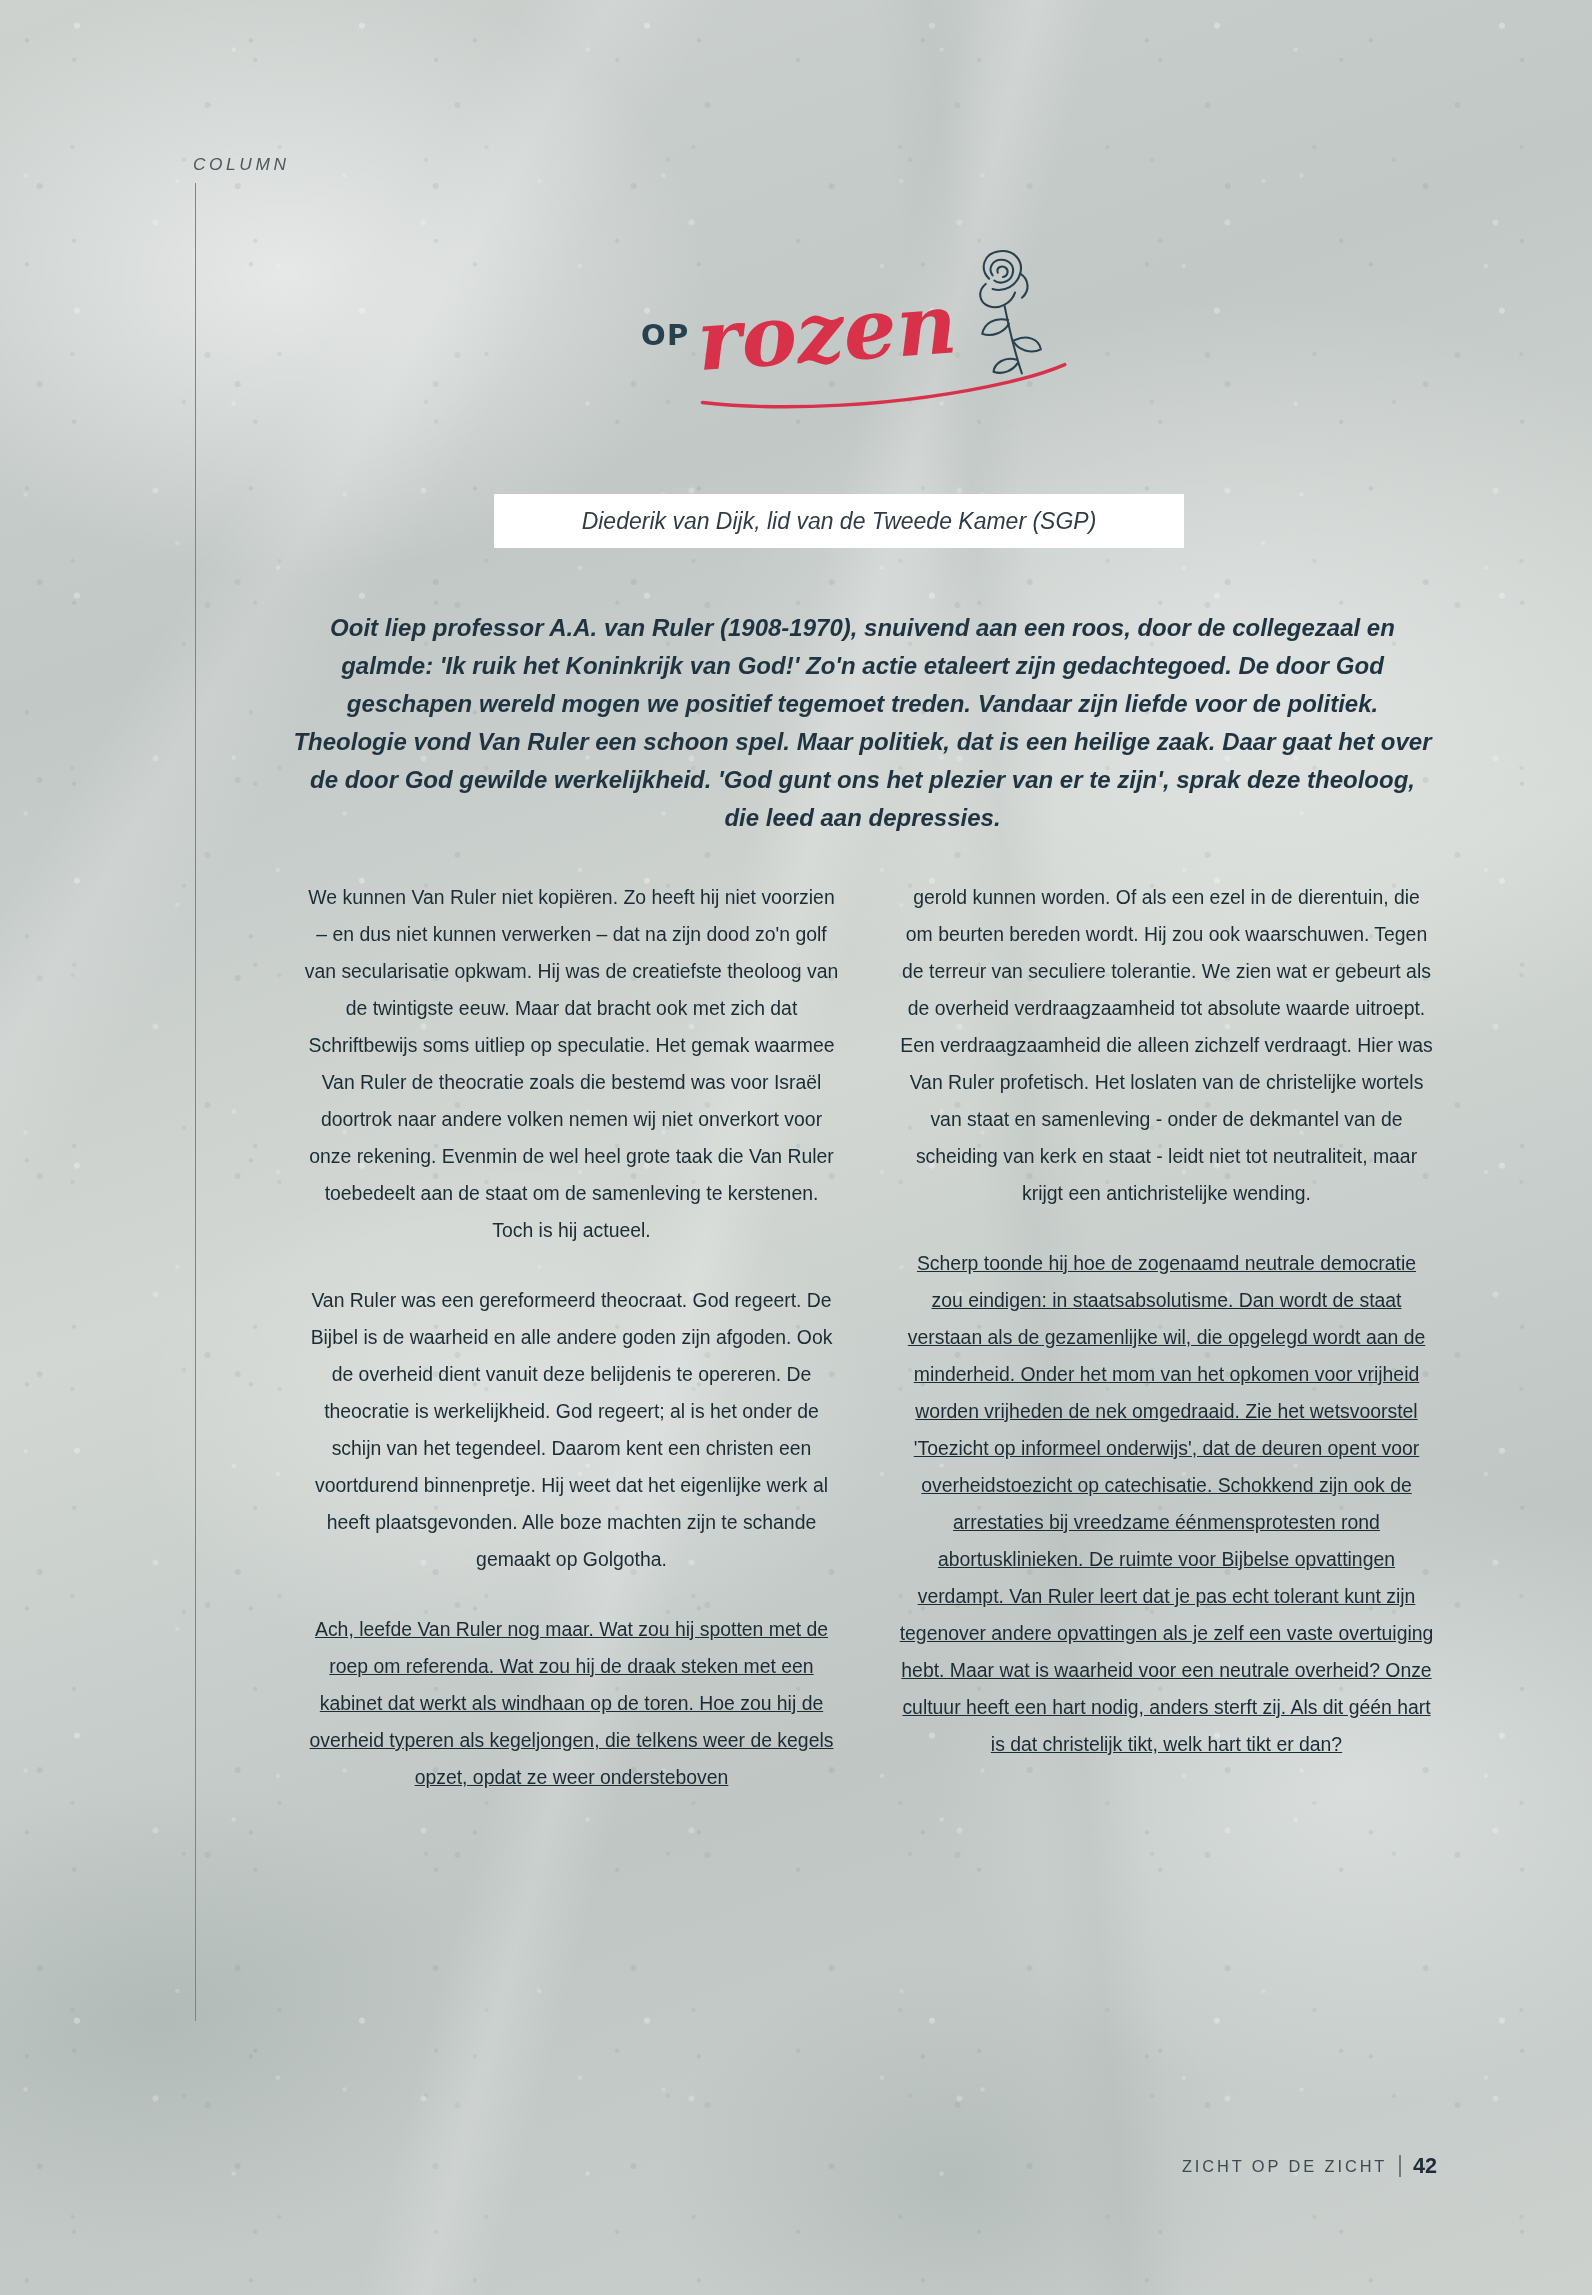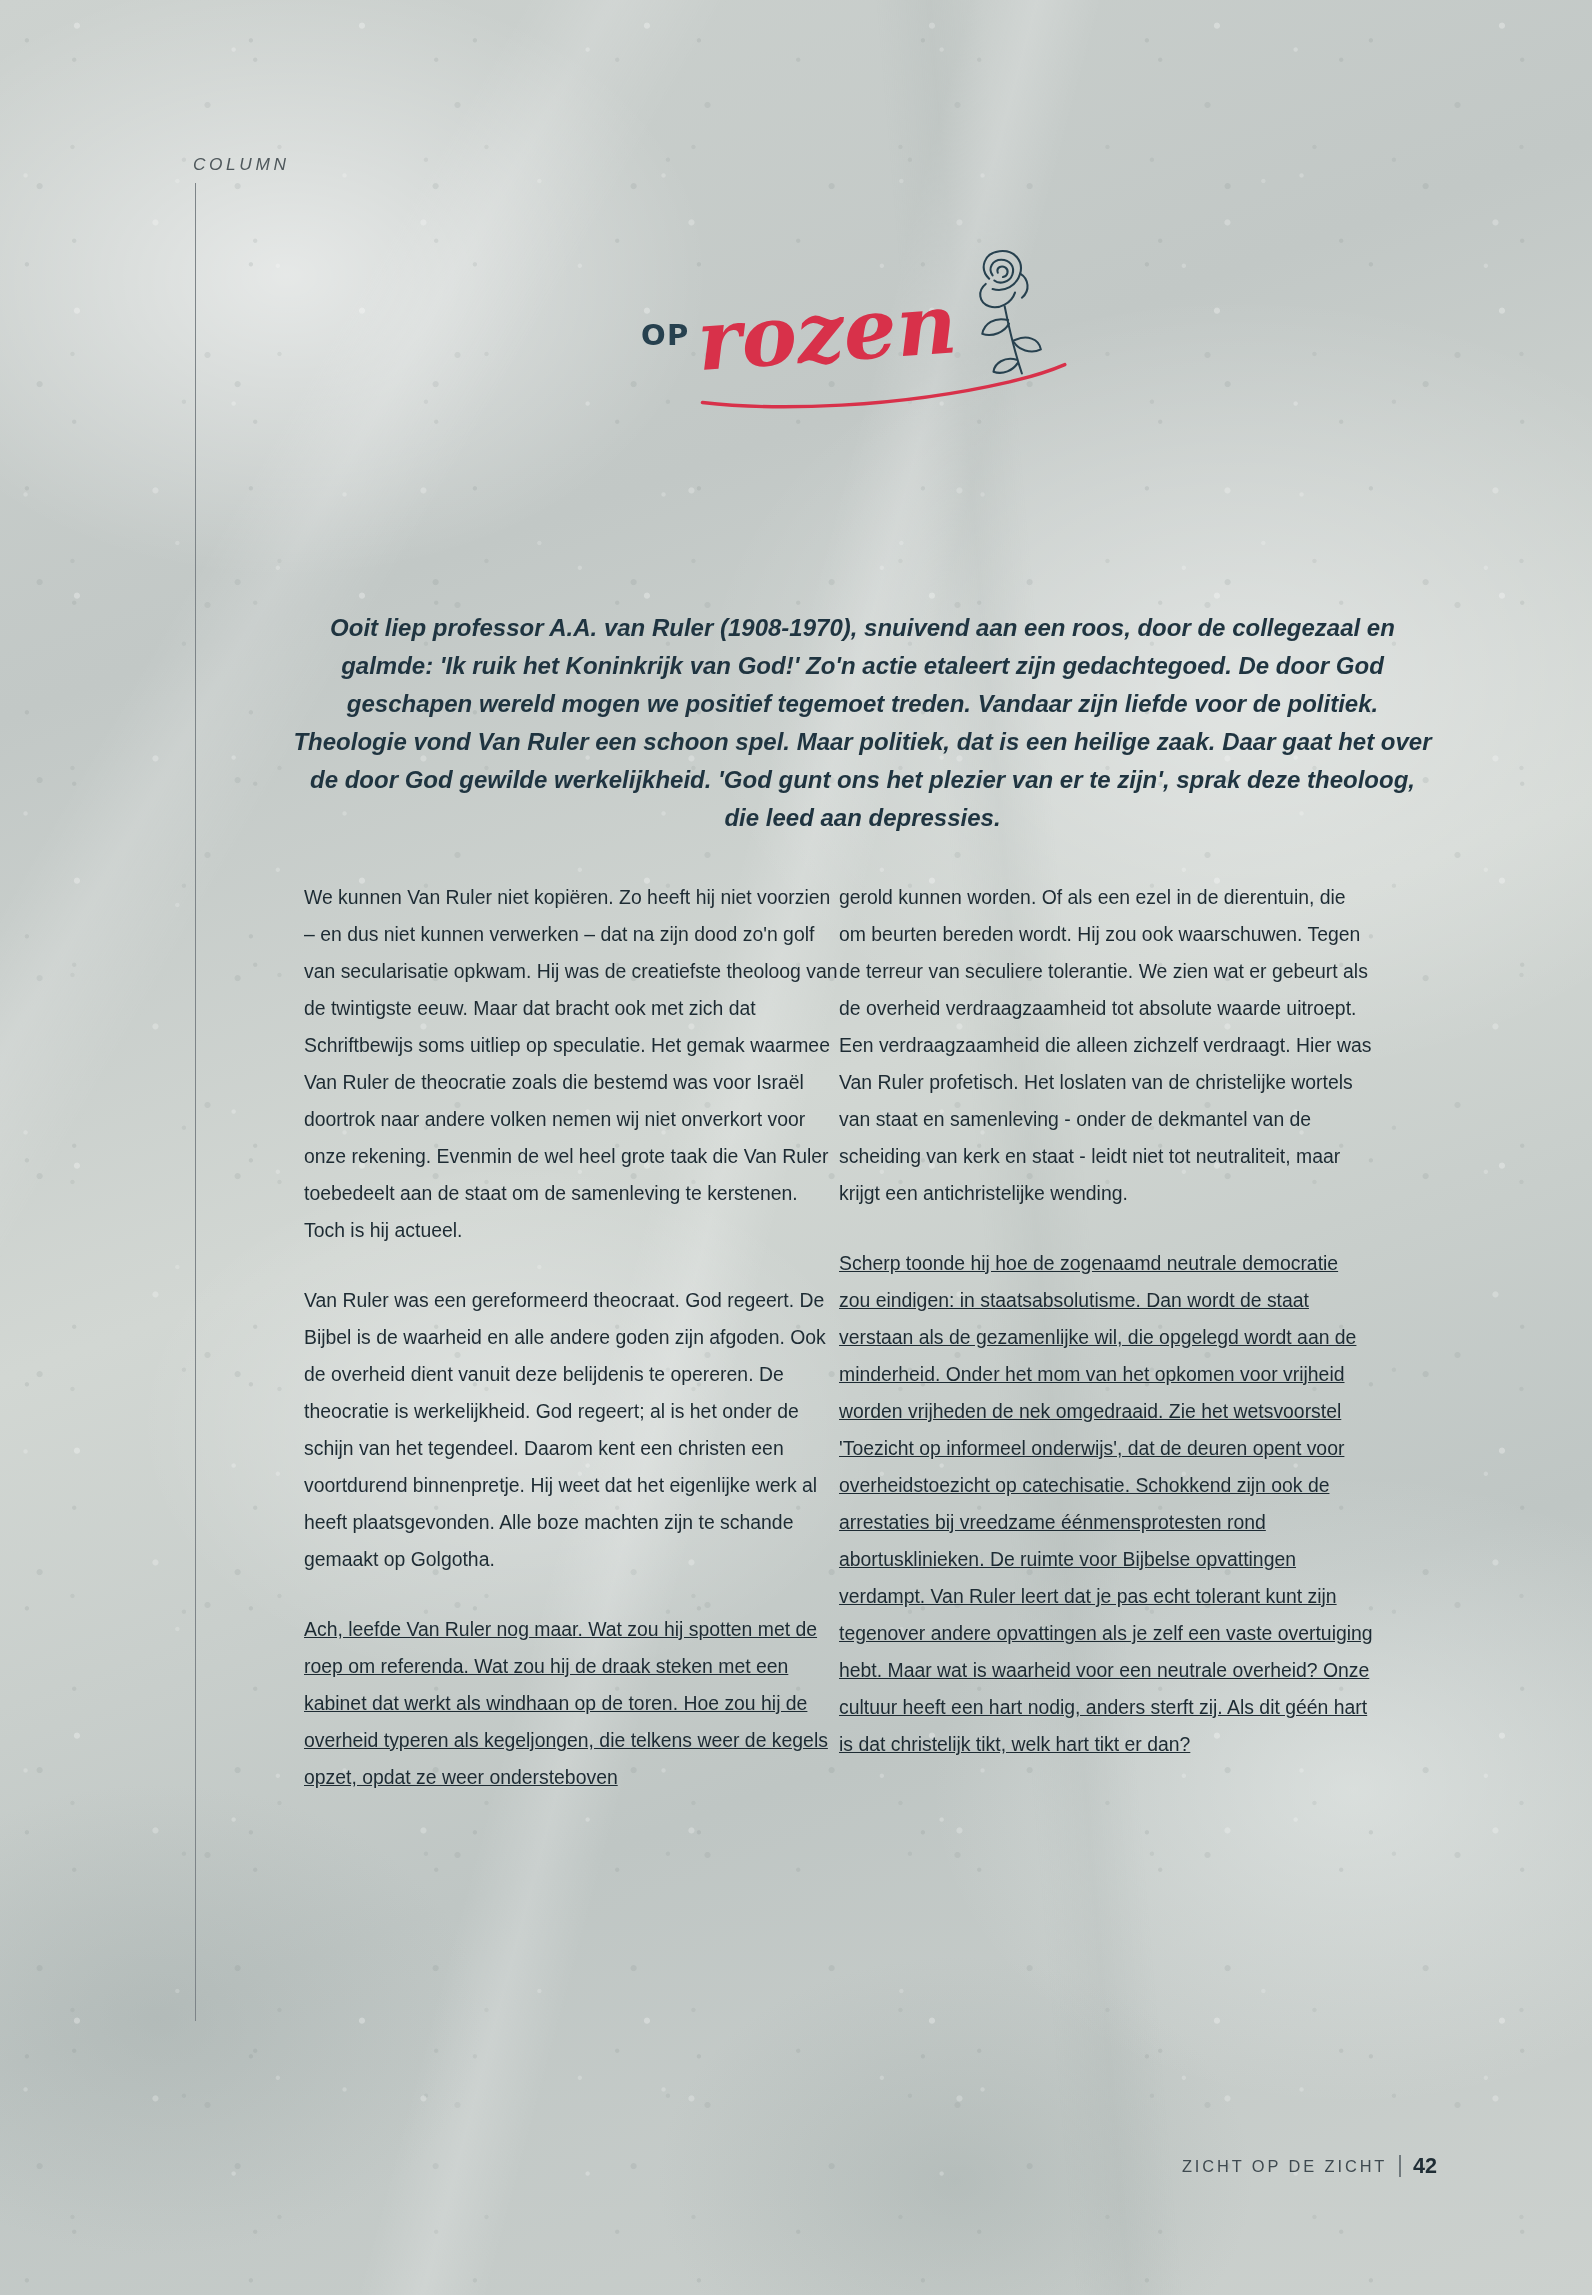--- a/index.html
+++ b/index.html
@@ -171,20 +171,22 @@
     color: #1f3440;
   }
 
   
   .body-cols {
     position: absolute;
     left: 304px;
     top: 879px;
     width: 1130px;
     display: flex;
+    gap: 60px;
+    text-align: center;
   }
   .col {
     width: 535px;
   }
   .col p {
     margin: 0 0 33px 0;
     font-size: 19.4px;
     line-height: 37px;
     color: #1d2b33;
   }
@@ -241,20 +243,23 @@
         <path d="M54 58 C44 66, 46 80, 58 84 C70 88, 84 80, 88 68"></path>
         <path d="M94 46 C104 52, 106 66, 96 74"></path>
         <path d="M76 84 C80 104, 86 132, 96 162"></path>
         <path d="M80 100 C64 96, 52 104, 50 116 C62 120, 76 114, 81 104"></path>
         <path d="M86 124 C102 116, 116 122, 118 134 C106 140, 92 134, 87 126"></path>
         <path d="M90 146 C76 142, 64 150, 63 160 C74 164, 86 158, 91 150"></path>
       </g>
     </svg>
   </div>
 
+  <div class="byline">
+    <span>Diederik van Dijk, lid van de Tweede Kamer (SGP)</span>
+  </div>
 
   <div class="intro">Ooit liep professor A.A. van Ruler (1908-1970), snuivend aan een roos, door de collegezaal en galmde: 'Ik ruik het Koninkrijk van God!' Zo'n actie etaleert zijn gedachtegoed. De door God geschapen wereld mogen we positief tegemoet treden. Vandaar zijn liefde voor de politiek. Theologie vond Van Ruler een schoon spel. Maar politiek, dat is een heilige zaak. Daar gaat het over de door God gewilde werkelijkheid. 'God gunt ons het plezier van er te zijn', sprak deze theoloog, die leed aan depressies.</div>
 
   <div class="body-cols">
     <div class="col">
       <p>We kunnen Van Ruler niet kopiëren. Zo heeft hij niet voorzien – en dus niet kunnen verwerken – dat na zijn dood zo'n golf van secularisatie opkwam. Hij was de creatiefste theoloog van de twintigste eeuw. Maar dat bracht ook met zich dat Schriftbewijs soms uitliep op speculatie. Het gemak waarmee Van Ruler de theocratie zoals die bestemd was voor Israël doortrok naar andere volken nemen wij niet onverkort voor onze rekening. Evenmin de wel heel grote taak die Van Ruler toebedeelt aan de staat om de samenleving te kerstenen. Toch is hij actueel.</p>
       <p>Van Ruler was een gereformeerd theocraat. God regeert. De Bijbel is de waarheid en alle andere goden zijn afgoden. Ook de overheid dient vanuit deze belijdenis te opereren. De theocratie is werkelijkheid. God regeert; al is het onder de schijn van het tegendeel. Daarom kent een christen een voortdurend binnenpretje. Hij weet dat het eigenlijke werk al heeft plaatsgevonden. Alle boze machten zijn te schande gemaakt op Golgotha.</p>
       <p>Ach, leefde Van Ruler nog maar. Wat zou hij spotten met de roep om referenda. Wat zou hij de draak steken met een kabinet dat werkt als windhaan op de toren. Hoe zou hij de overheid typeren als kegeljongen, die telkens weer de kegels opzet, opdat ze weer ondersteboven</p>
     </div>
     <div class="col">

